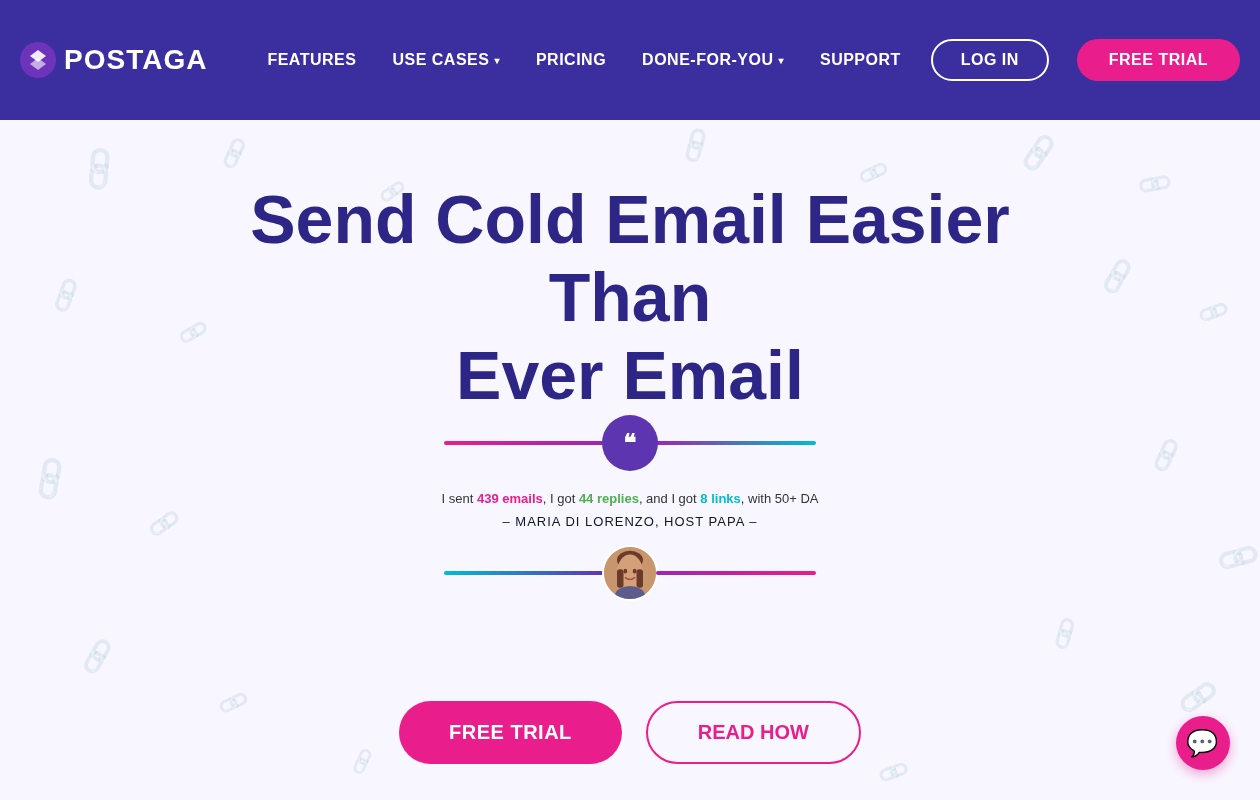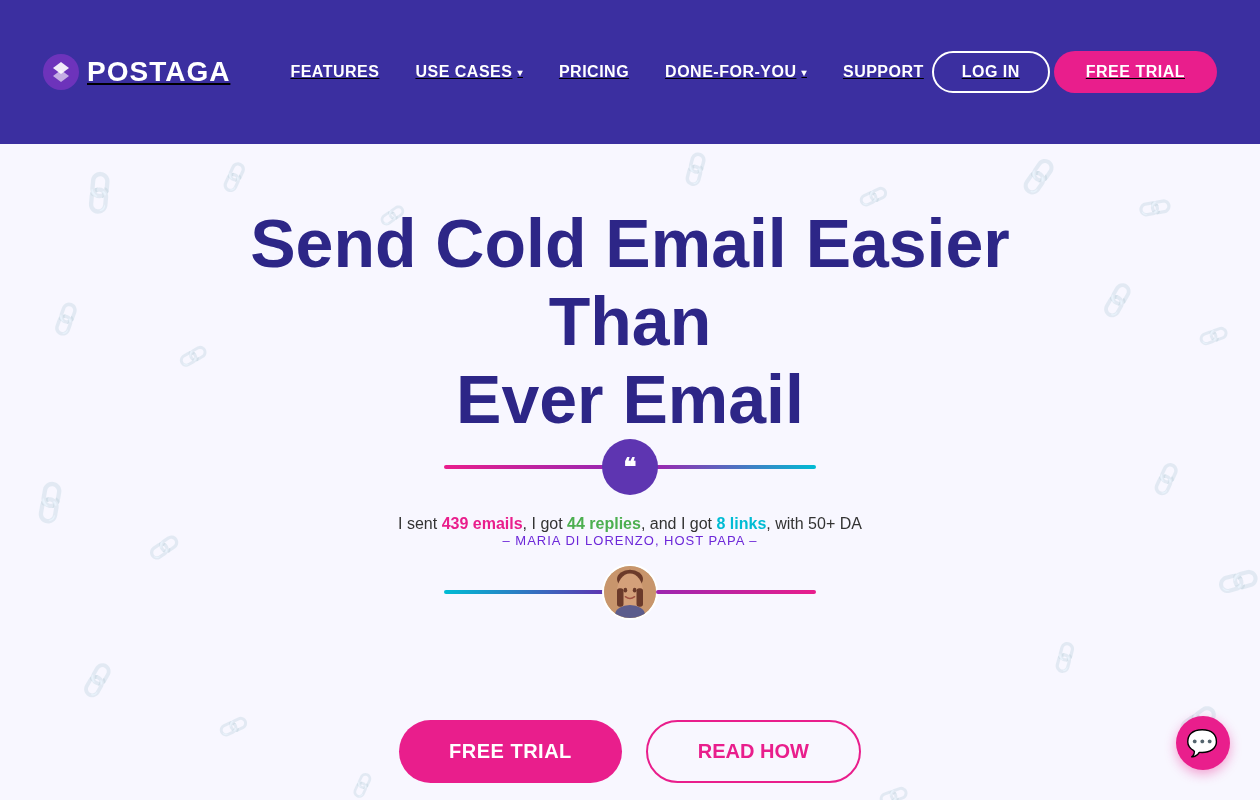--- a/index.html
+++ b/index.html
@@ -1,27 +1,26 @@
 <!DOCTYPE html>
 <html><head>
   <meta charset="utf-8">
   <style>
     * { margin: 0; padding: 0; box-sizing: border-box; }
     body { font-family: 'Arial', sans-serif; background: #f8f7ff; overflow-x: hidden; width: 1260px; height: 800px; position: relative; }
 
     
     .navbar {
       background: #3b2fa0;
-      height: 144px;
-      display: flex;
-      align-items: center;
-      padding: 0 43px;
+      height: 120px;
+      display: flex;
+      align-items: center;
+      padding: 0 20px;
       position: relative;
       z-index: 10;
-      text-decoration: underline;
     }
     .logo {
       display: flex;
       align-items: center;
       margin-right: 60px;
     }
     .logo-icon {
       width: 36px;
       height: 36px;
       margin-right: 8px;
@@ -50,21 +49,21 @@
       align-items: center;
       gap: 5px;
     }
     .nav-item .chevron {
       font-size: 10px;
       margin-top: 1px;
     }
     .nav-actions {
       display: flex;
       align-items: flex-end;
-      gap: 4px;
+      gap: 28px;
     }
     .btn-login {
       background: transparent;
       border: 2px solid white;
       color: white;
       padding: 10px 28px;
       border-radius: 30px;
       font-size: 16px;
       font-weight: 700;
       cursor: pointer;
@@ -157,38 +156,39 @@
       align-items: center;
       justify-content: center;
       color: white;
       font-size: 24px;
       font-weight: 900;
       z-index: 3;
       position: relative;
       margin: 0 -2px;
     }
     .testimonial-text {
-      font-size: 16px;
+      font-size: 13px;
       color: #333;
+      margin-bottom: 8px;
     }
     .testimonial-text .highlight-pink {
       color: #e91e8c;
       font-weight: 700;
     }
     .testimonial-text .highlight-green {
       color: #4caf50;
       font-weight: 700;
     }
     .testimonial-text .highlight-blue {
       color: #00bcd4;
       font-weight: 700;
     }
     .testimonial-author {
       font-size: 13px;
-      color: #6d28d9;
+      color: #0f172a;
       letter-spacing: 1px;
       text-transform: uppercase;
     }
 
     
     .avatar-divider {
       display: flex;
       align-items: center;
       justify-content: center;
       margin-top: 16px;

